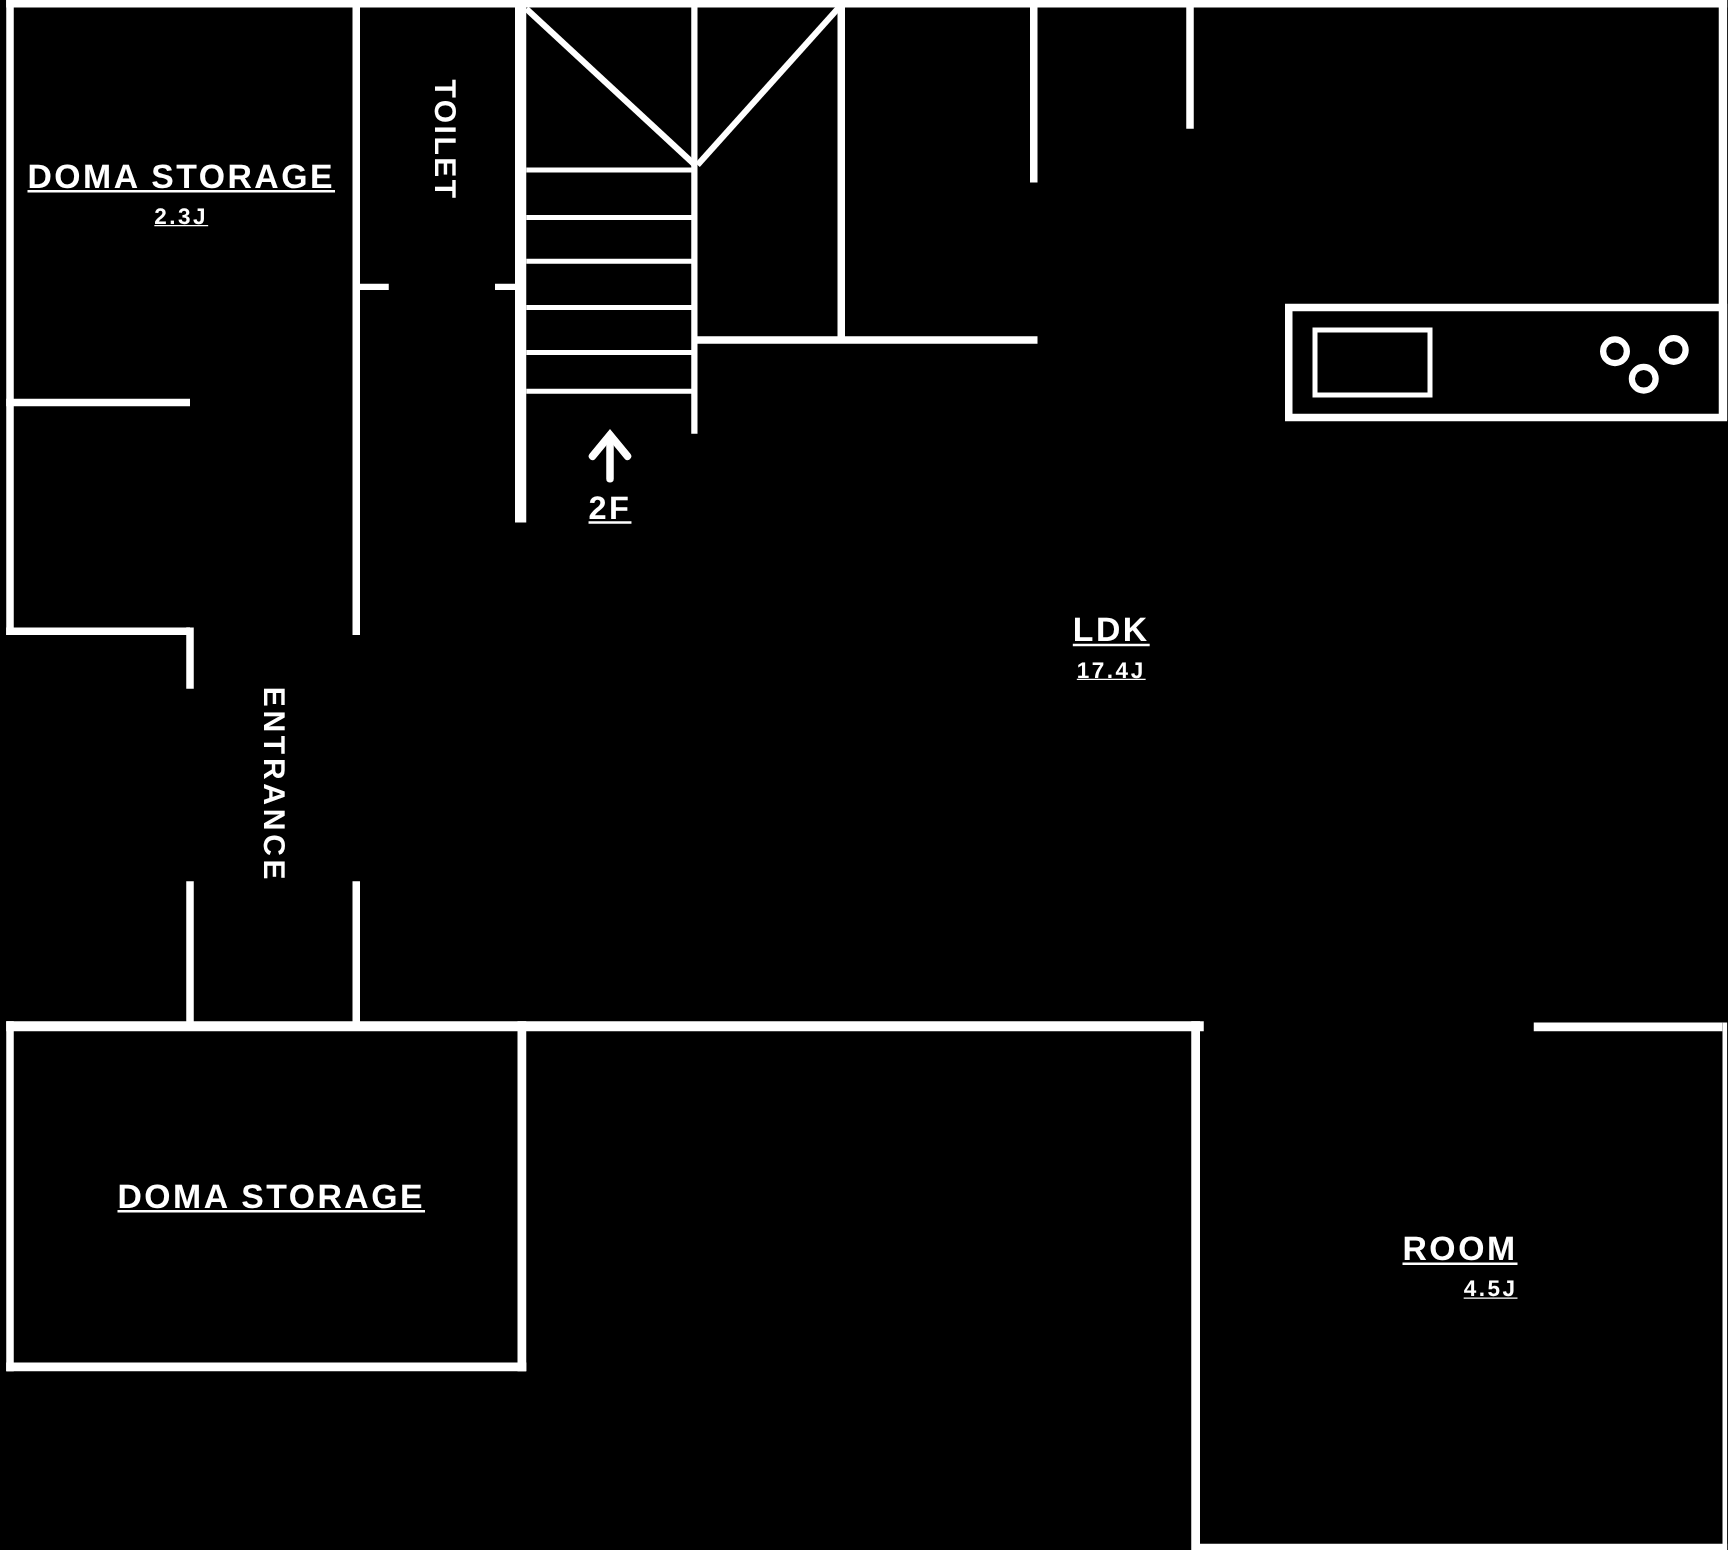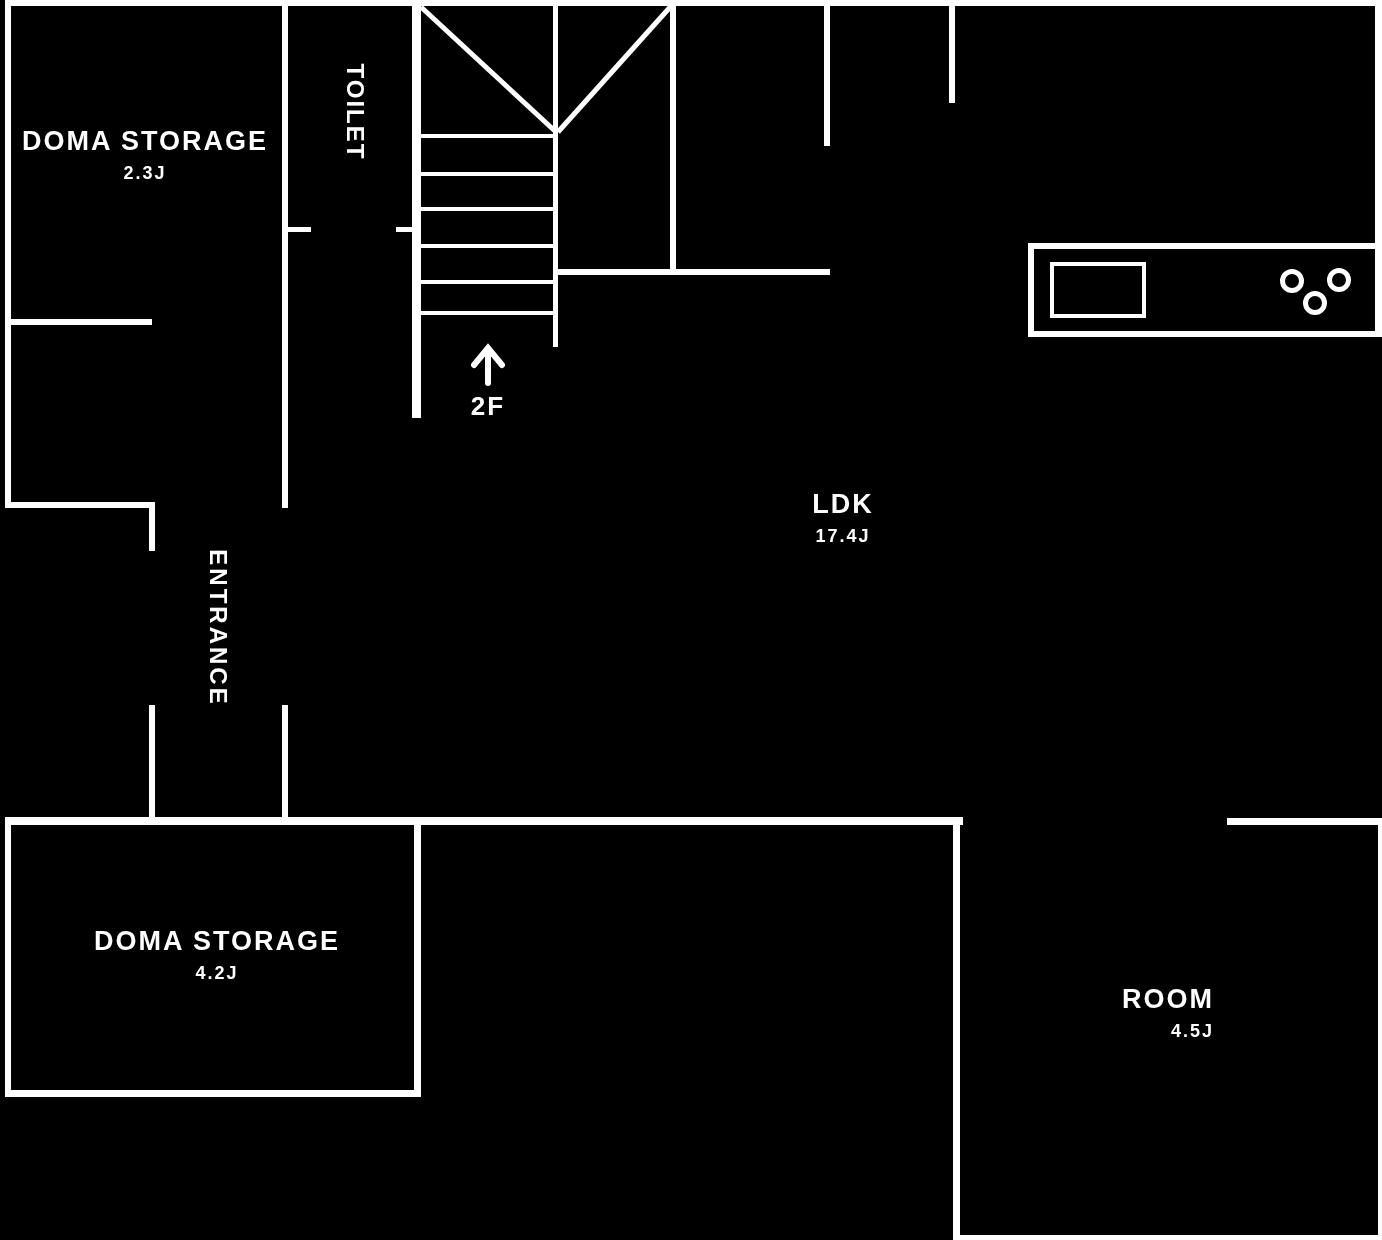--- a/index.html
+++ b/index.html
@@ -11,20 +11,21 @@
     font-family:"Liberation Sans",sans-serif;
   }
   .wall{position:absolute;background:#ffffff;}
   .fixture{position:absolute;box-sizing:border-box;border:6px solid #ffffff;background:transparent;}
   .fixture.sink{border-width:4px;}
   .label{
     position:absolute;color:#ffffff;
     font-weight:bold;font-size:27px;letter-spacing:2px;
     line-height:32px;text-align:center;white-space:nowrap;
     transform:translate(-50%,-50%);
+    text-decoration:underline;
   }
   .label .area{font-size:18px;}
   .vlabel{
     position:absolute;color:#ffffff;
     font-weight:bold;font-size:24px;letter-spacing:2px;
     white-space:nowrap;
     transform:translate(-50%,-50%) rotate(90deg);
   }
   .vlabel.wide{letter-spacing:3px;}
   .overlay{position:absolute;left:0;top:0;pointer-events:none;}
@@ -94,32 +95,31 @@
   </div>
 
   <div class="vlabel" style="left:355px;top:112px;">
     <span>TOILET</span>
   </div>
 
   <div class="label" style="left:488px;top:406px;font-size:26px;">
     <span>2F</span>
   </div>
 
-  <div class="label" style="left:843px;top:520px;">
+  <div class="label" style="left:889px;top:520px;">
     <div>LDK</div>
     <div class="area">17.4J</div>
   </div>
 
   <div class="vlabel wide" style="left:218px;top:628px;">
     <span>ENTRANCE</span>
   </div>
 
   <div class="label" style="left:217px;top:957px;">
     <div>DOMA STORAGE</div>
-    <div class="area">4.2J</div>
   </div>
 
 
   <div class="label" style="left:1168px;top:1015px;text-align:right;">
     <div>ROOM</div>
     <div class="area">4.5J</div>
   </div>
 
 </div>
 

